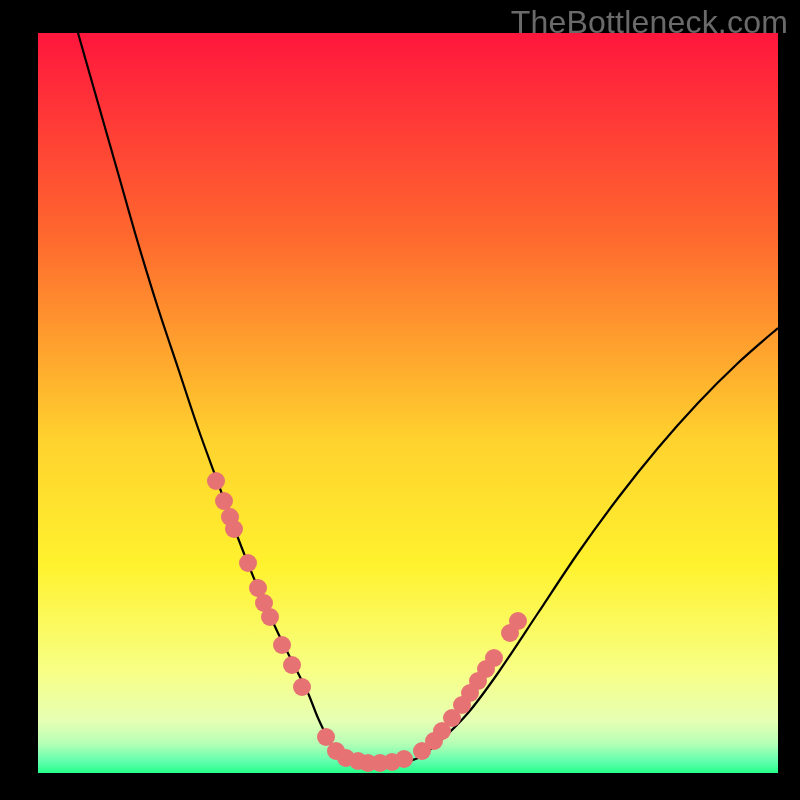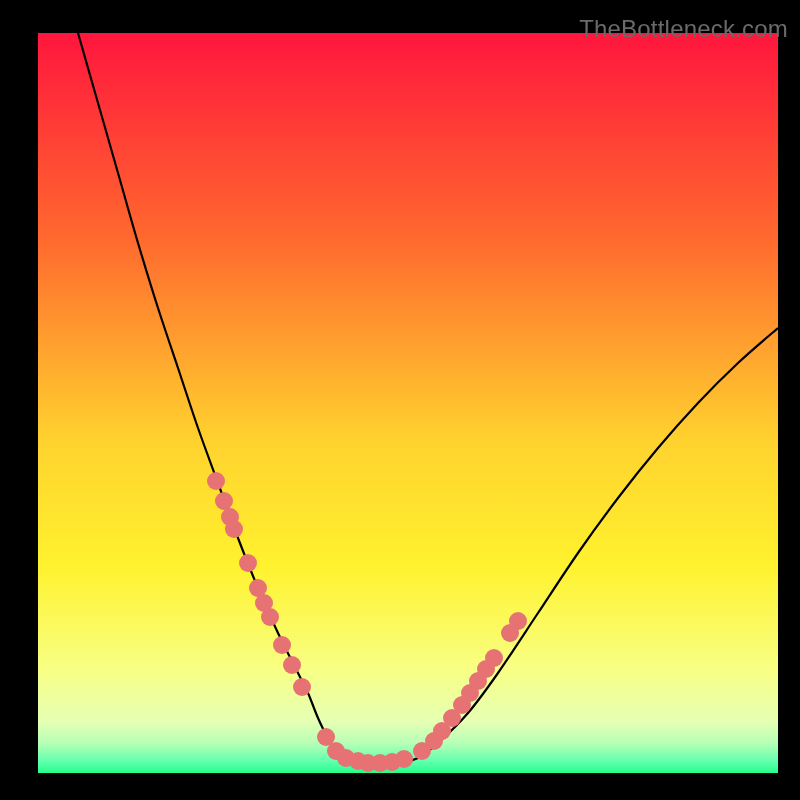--- a/index.html
+++ b/index.html
@@ -16,26 +16,25 @@
     top: 0;
     width: 800px;
     height: 800px;
     background: #000;
   }
   .watermark {
     position: absolute;
     top: 4px;
     right: 12px;
     font-family: Arial, Helvetica, sans-serif;
-    font-size: 24px;
+    font-size: 32px;
     font-weight: 500;
     color: #6a6a6a;
     letter-spacing: 0.2px;
     z-index: 10;
-    margin-top: 11px;
   }
   .plot {
     position: absolute;
     left: 38px;
     top: 33px;
     width: 740px;
     height: 740px;
   }
   .plot svg {
     display: block;

